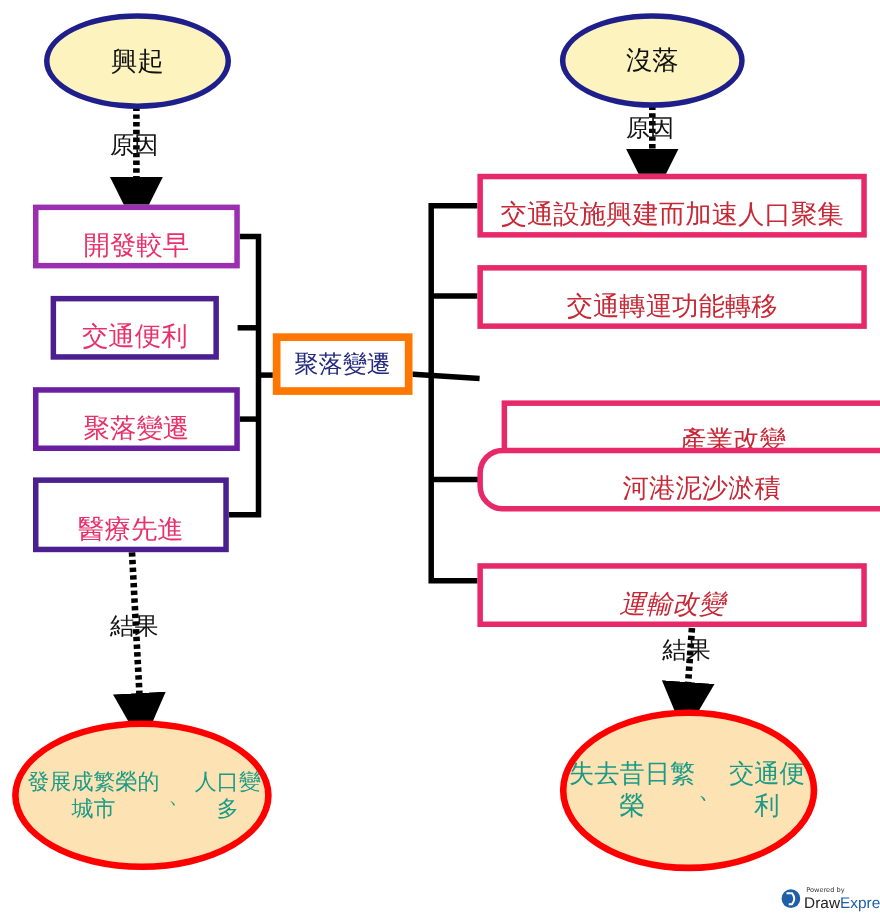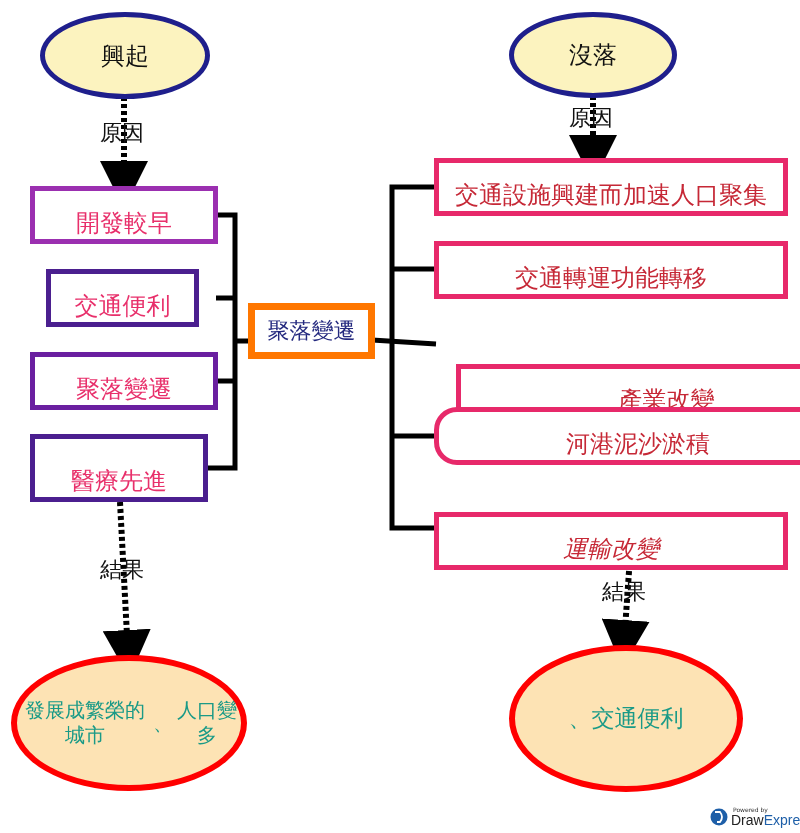--- a/index.html
+++ b/index.html
@@ -100,20 +100,21 @@
 <div class="abs box rbox" style="left:434px; top:512px; width:354px; height:58px;font-style:italic;">
   <span>運輸改變</span>
 </div>
 
 <div class="abs ellipse-bot" style="left:11px; top:655px; width:236px; height:136px; font-size:20px;">
   <span>發展成繁榮的城市</span>
   <span>、</span>
   <span>人口變多</span>
 </div>
 <div class="abs ellipse-bot" style="left:509px; top:645px; width:234px; height:147px; font-size:23px;">
+  <span>失去昔日繁榮</span>
   <span>、</span>
   <span>交通便利</span>
 </div>
 
 <div class="abs brand" style="left:710px; top:807px;">
   <svg width="18" height="18" viewBox="0 0 18 18">
     <circle cx="9" cy="9" r="8.5" fill="#1e5fa8"></circle>
     <path d="M5 4 L10 4 Q14 9 10 14 L7 14" stroke="#fff" stroke-width="1.8" fill="none"></path>
   </svg>
   <div class="brand-text">

